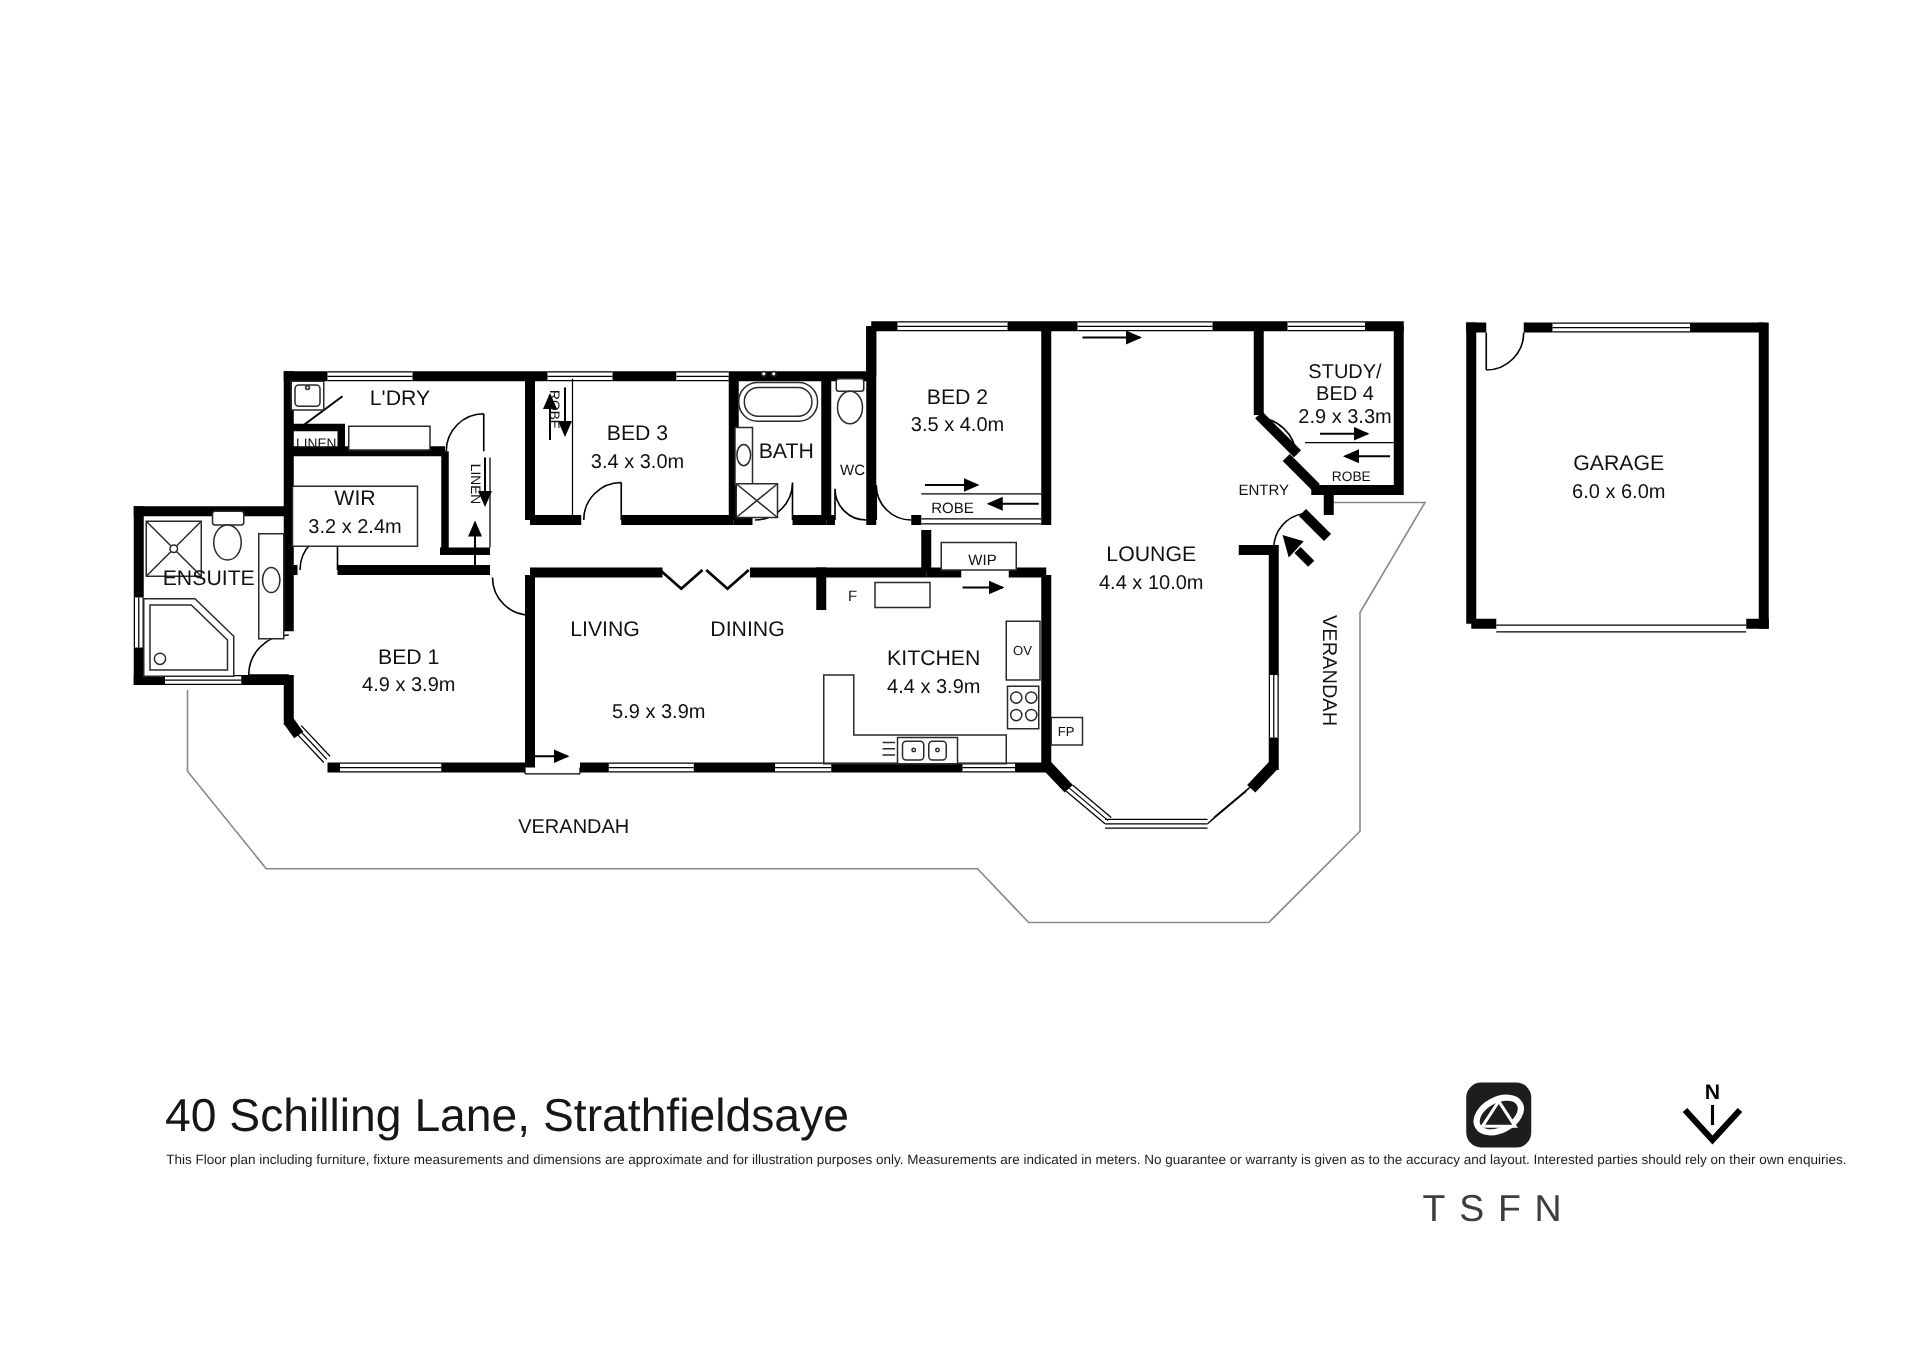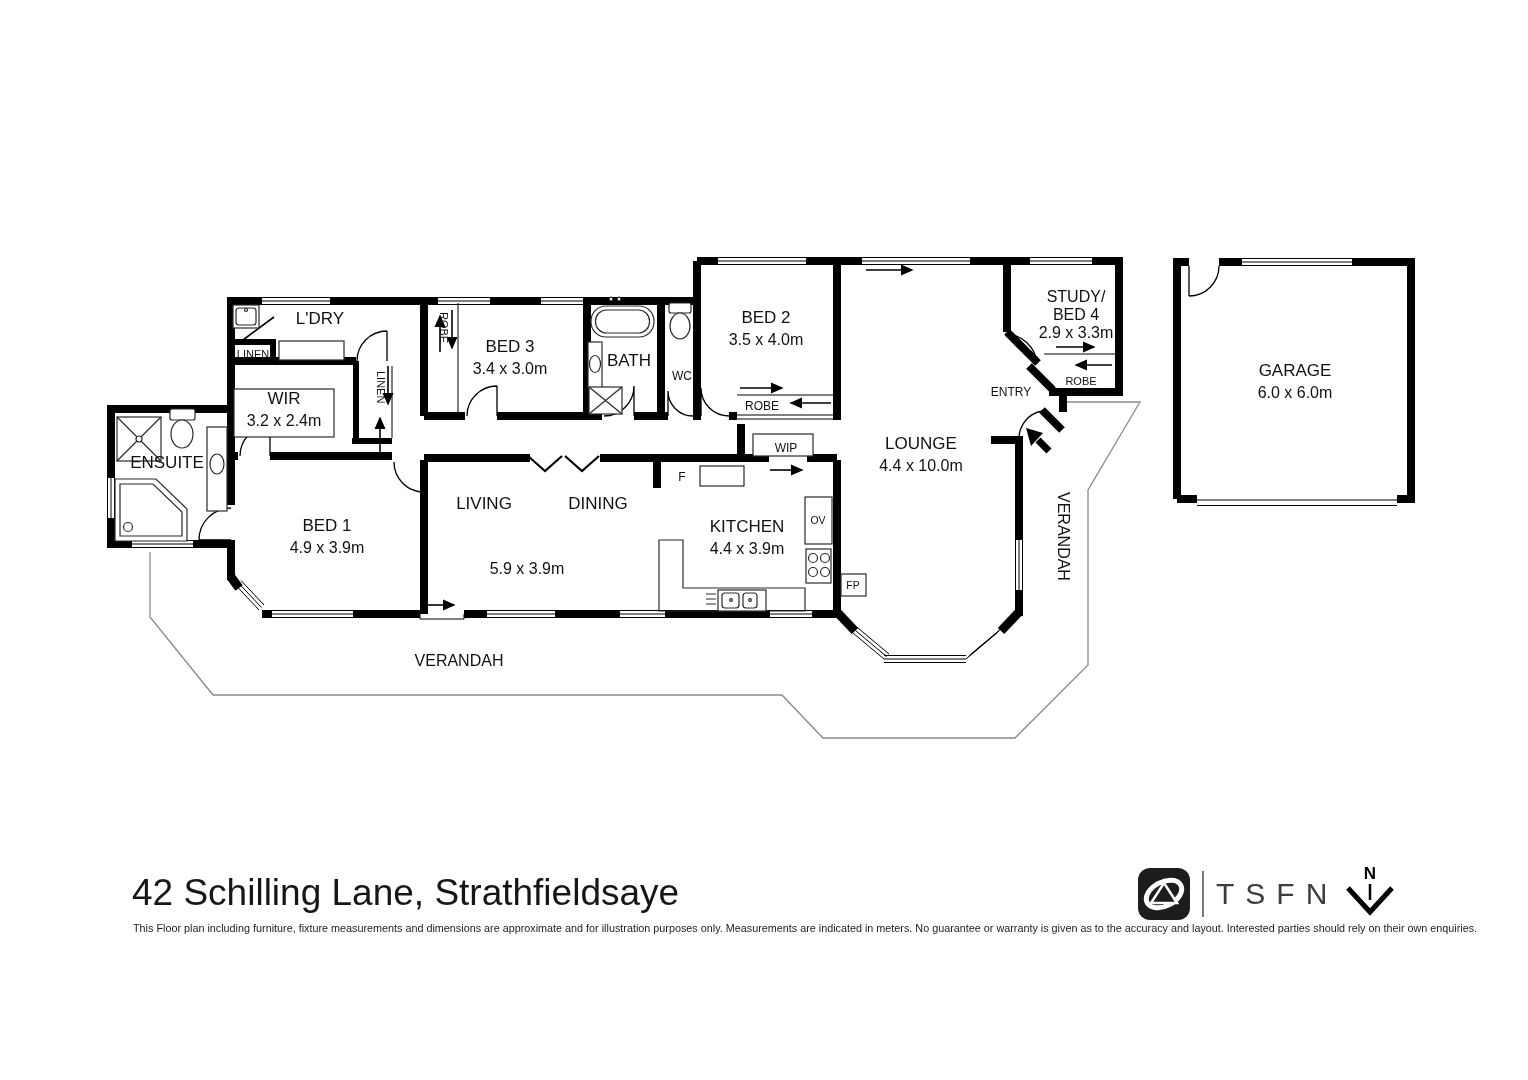--- a/index.html
+++ b/index.html
@@ -1,21 +1,21 @@
 <!DOCTYPE html>
 <html><head>
 <meta charset="utf-8">
 <style>
   html,body{margin:0;padding:0;}
   body{background:#e8e8e8;font-family:"Liberation Sans", sans-serif;}
   .page{position:relative;width:1528px;height:1080px;background:#ffffff;overflow:hidden;margin:0 auto;}
   .plan-svg{position:absolute;left:0;top:0;}
   .page-title{position:absolute;left:132px;top:872px;font-size:37px;color:#161616;letter-spacing:0;white-space:nowrap;}
   .disclaimer{position:absolute;left:133px;top:922px;font-size:10.8px;color:#1c1c1c;white-space:nowrap;}
-  .brand{position:absolute;left:1138px;top:866px;display:flex;align-items:center;gap:12px;height:56px;}
+  .brand{position:absolute;left:1138px;top:866px;display:flex;align-items:center;gap:12px;height:56px;flex-direction:column;}
   .logo-icon{width:52px;height:52px;border-radius:12px;background:#1d1d1d;flex:0 0 auto;}
   .logo-sep{width:2px;height:46px;background:#7a7a7a;}
   .logo-text{font-size:30px;color:#3d3d3d;letter-spacing:11px;line-height:52px;}
   .north{position:absolute;left:1341px;top:866px;width:58px;height:54px;}
   .north .n-label{position:absolute;left:0;top:-2px;width:58px;text-align:center;font-size:17px;font-weight:bold;color:#000;}
   text{fill:#111;}
   .rn{font-size:17px;}
   .rd{font-size:16px;}
   .sm{font-size:12px;}
   .xs{font-size:10.5px;}
@@ -282,21 +282,21 @@
       <text class="rd" x="1076" y="338">2.9 x 3.3m</text>
       <text class="v" x="1081" y="385">ROBE</text>
       <text class="sm" x="1011" y="396">ENTRY</text>
       <text class="rn" x="1295" y="376">GARAGE</text>
       <text class="rd" x="1295" y="398">6.0 x 6.0m</text>
       <text class="rd" x="459" y="666">VERANDAH</text>
       <text class="rd" transform="translate(1058,492) rotate(90)" text-anchor="start">VERANDAH</text>
     </g>
   </svg>
 
-  <div class="page-title">42 Schilling Lane, Strathfieldsaye</div>
+  <div class="page-title">40 Schilling Lane, Strathfieldsaye</div>
 
   <div class="disclaimer">This Floor plan including furniture, fixture measurements and dimensions are approximate and for illustration purposes only. Measurements are indicated in meters. No guarantee or warranty is given as to the accuracy and layout. Interested parties should rely on their own enquiries.</div>
 
   <div class="brand">
     <div class="logo-icon">
       <svg width="52" height="52" viewBox="0 0 52 52">
         <ellipse cx="26" cy="26" rx="19" ry="12" transform="rotate(-28 26 26)" fill="none" stroke="#ffffff" stroke-width="5"></ellipse>
         <polygon points="26,15 39,35 13,35" fill="#1d1d1d" stroke="#ffffff" stroke-width="2.5"></polygon>
       </svg>
     </div>

